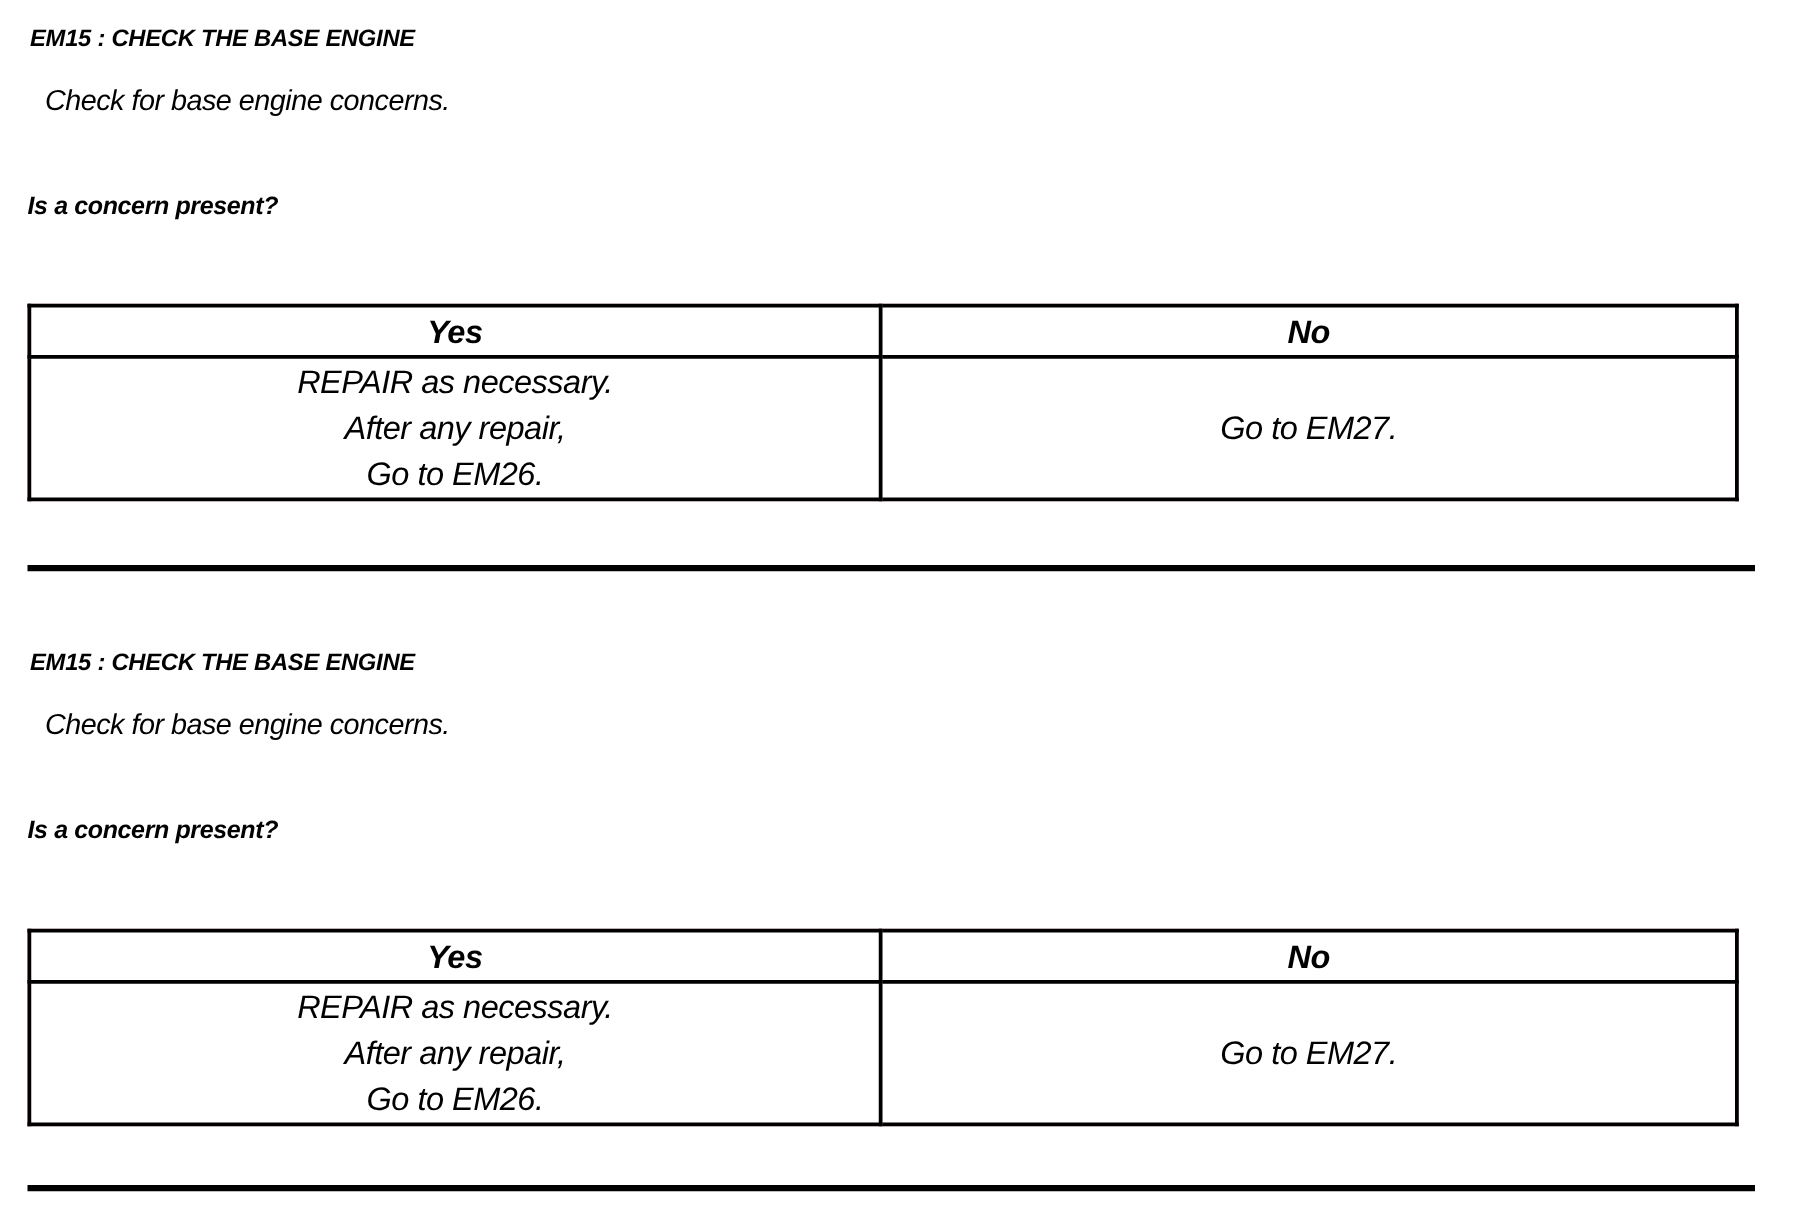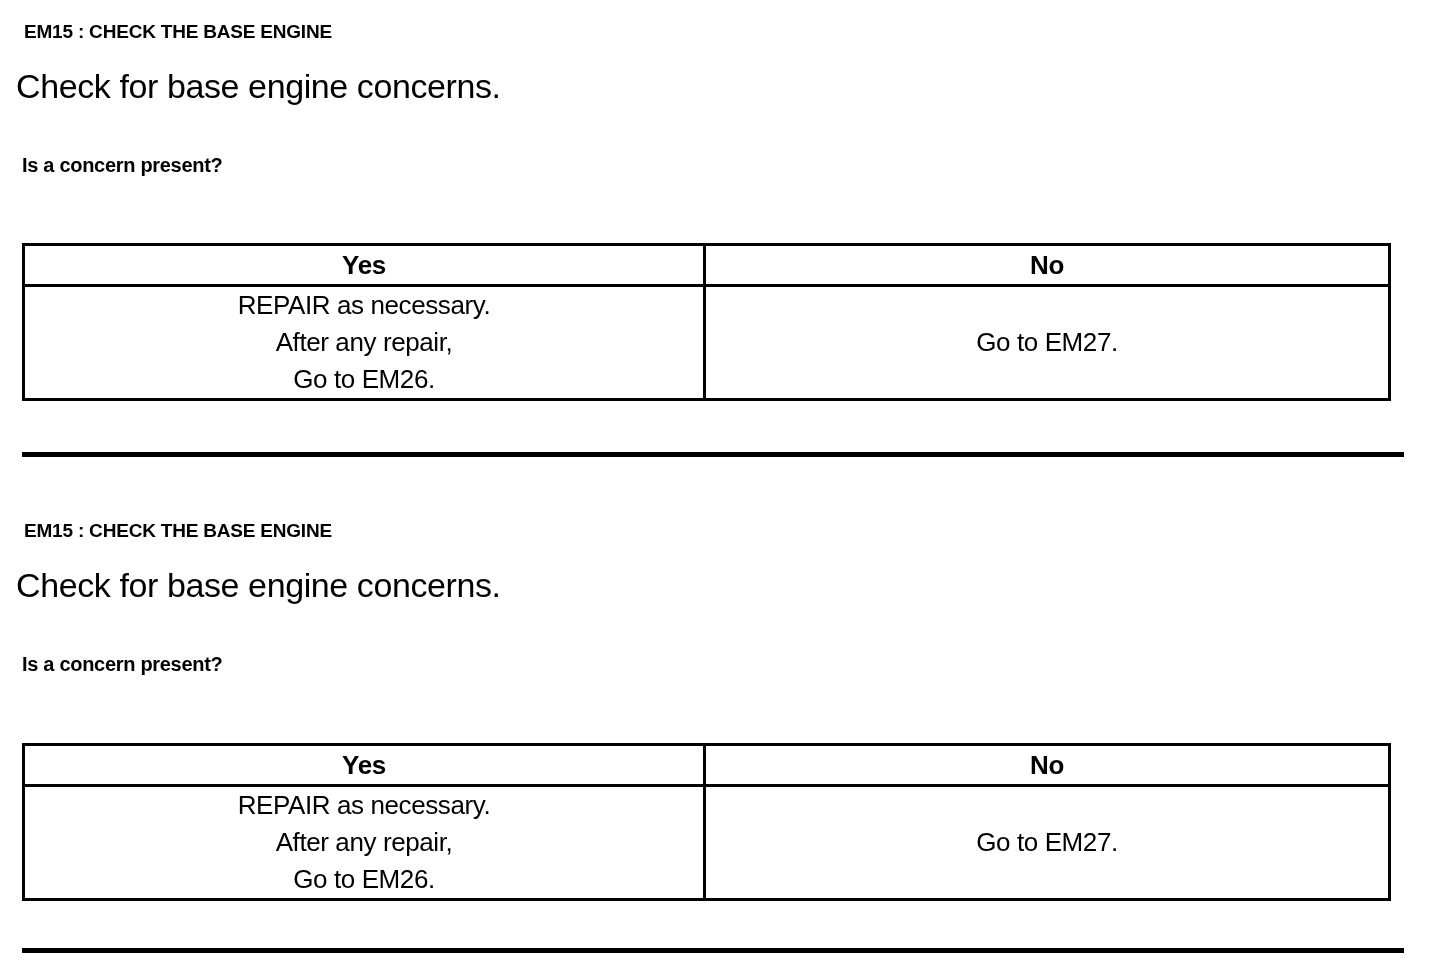--- a/index.html
+++ b/index.html
@@ -16,20 +16,21 @@
     font-family: "Liberation Sans", "DejaVu Sans", sans-serif;
     color: #000000;
     -webkit-font-smoothing: none;
   }
 
   .page {
     position: relative;
     width: 1440px;
     height: 976px;
     box-sizing: border-box;
+    font-style: italic;
   }
 
   
   .block {
     position: absolute;
     left: 0;
     width: 1440px;
   }
 
   .step-heading {
@@ -37,22 +38,22 @@
     left: 24px;
     font-size: 19px;
     font-weight: bold;
     letter-spacing: -0.2px;
     white-space: nowrap;
     line-height: 1;
   }
 
   .step-instruction {
     position: absolute;
-    left: 16px;
-    font-size: 34px;
+    left: 36px;
+    font-size: 23px;
     font-weight: normal;
     letter-spacing: -0.4px;
     white-space: nowrap;
     line-height: 1;
   }
 
   .step-question {
     position: absolute;
     left: 22px;
     font-size: 20px;

